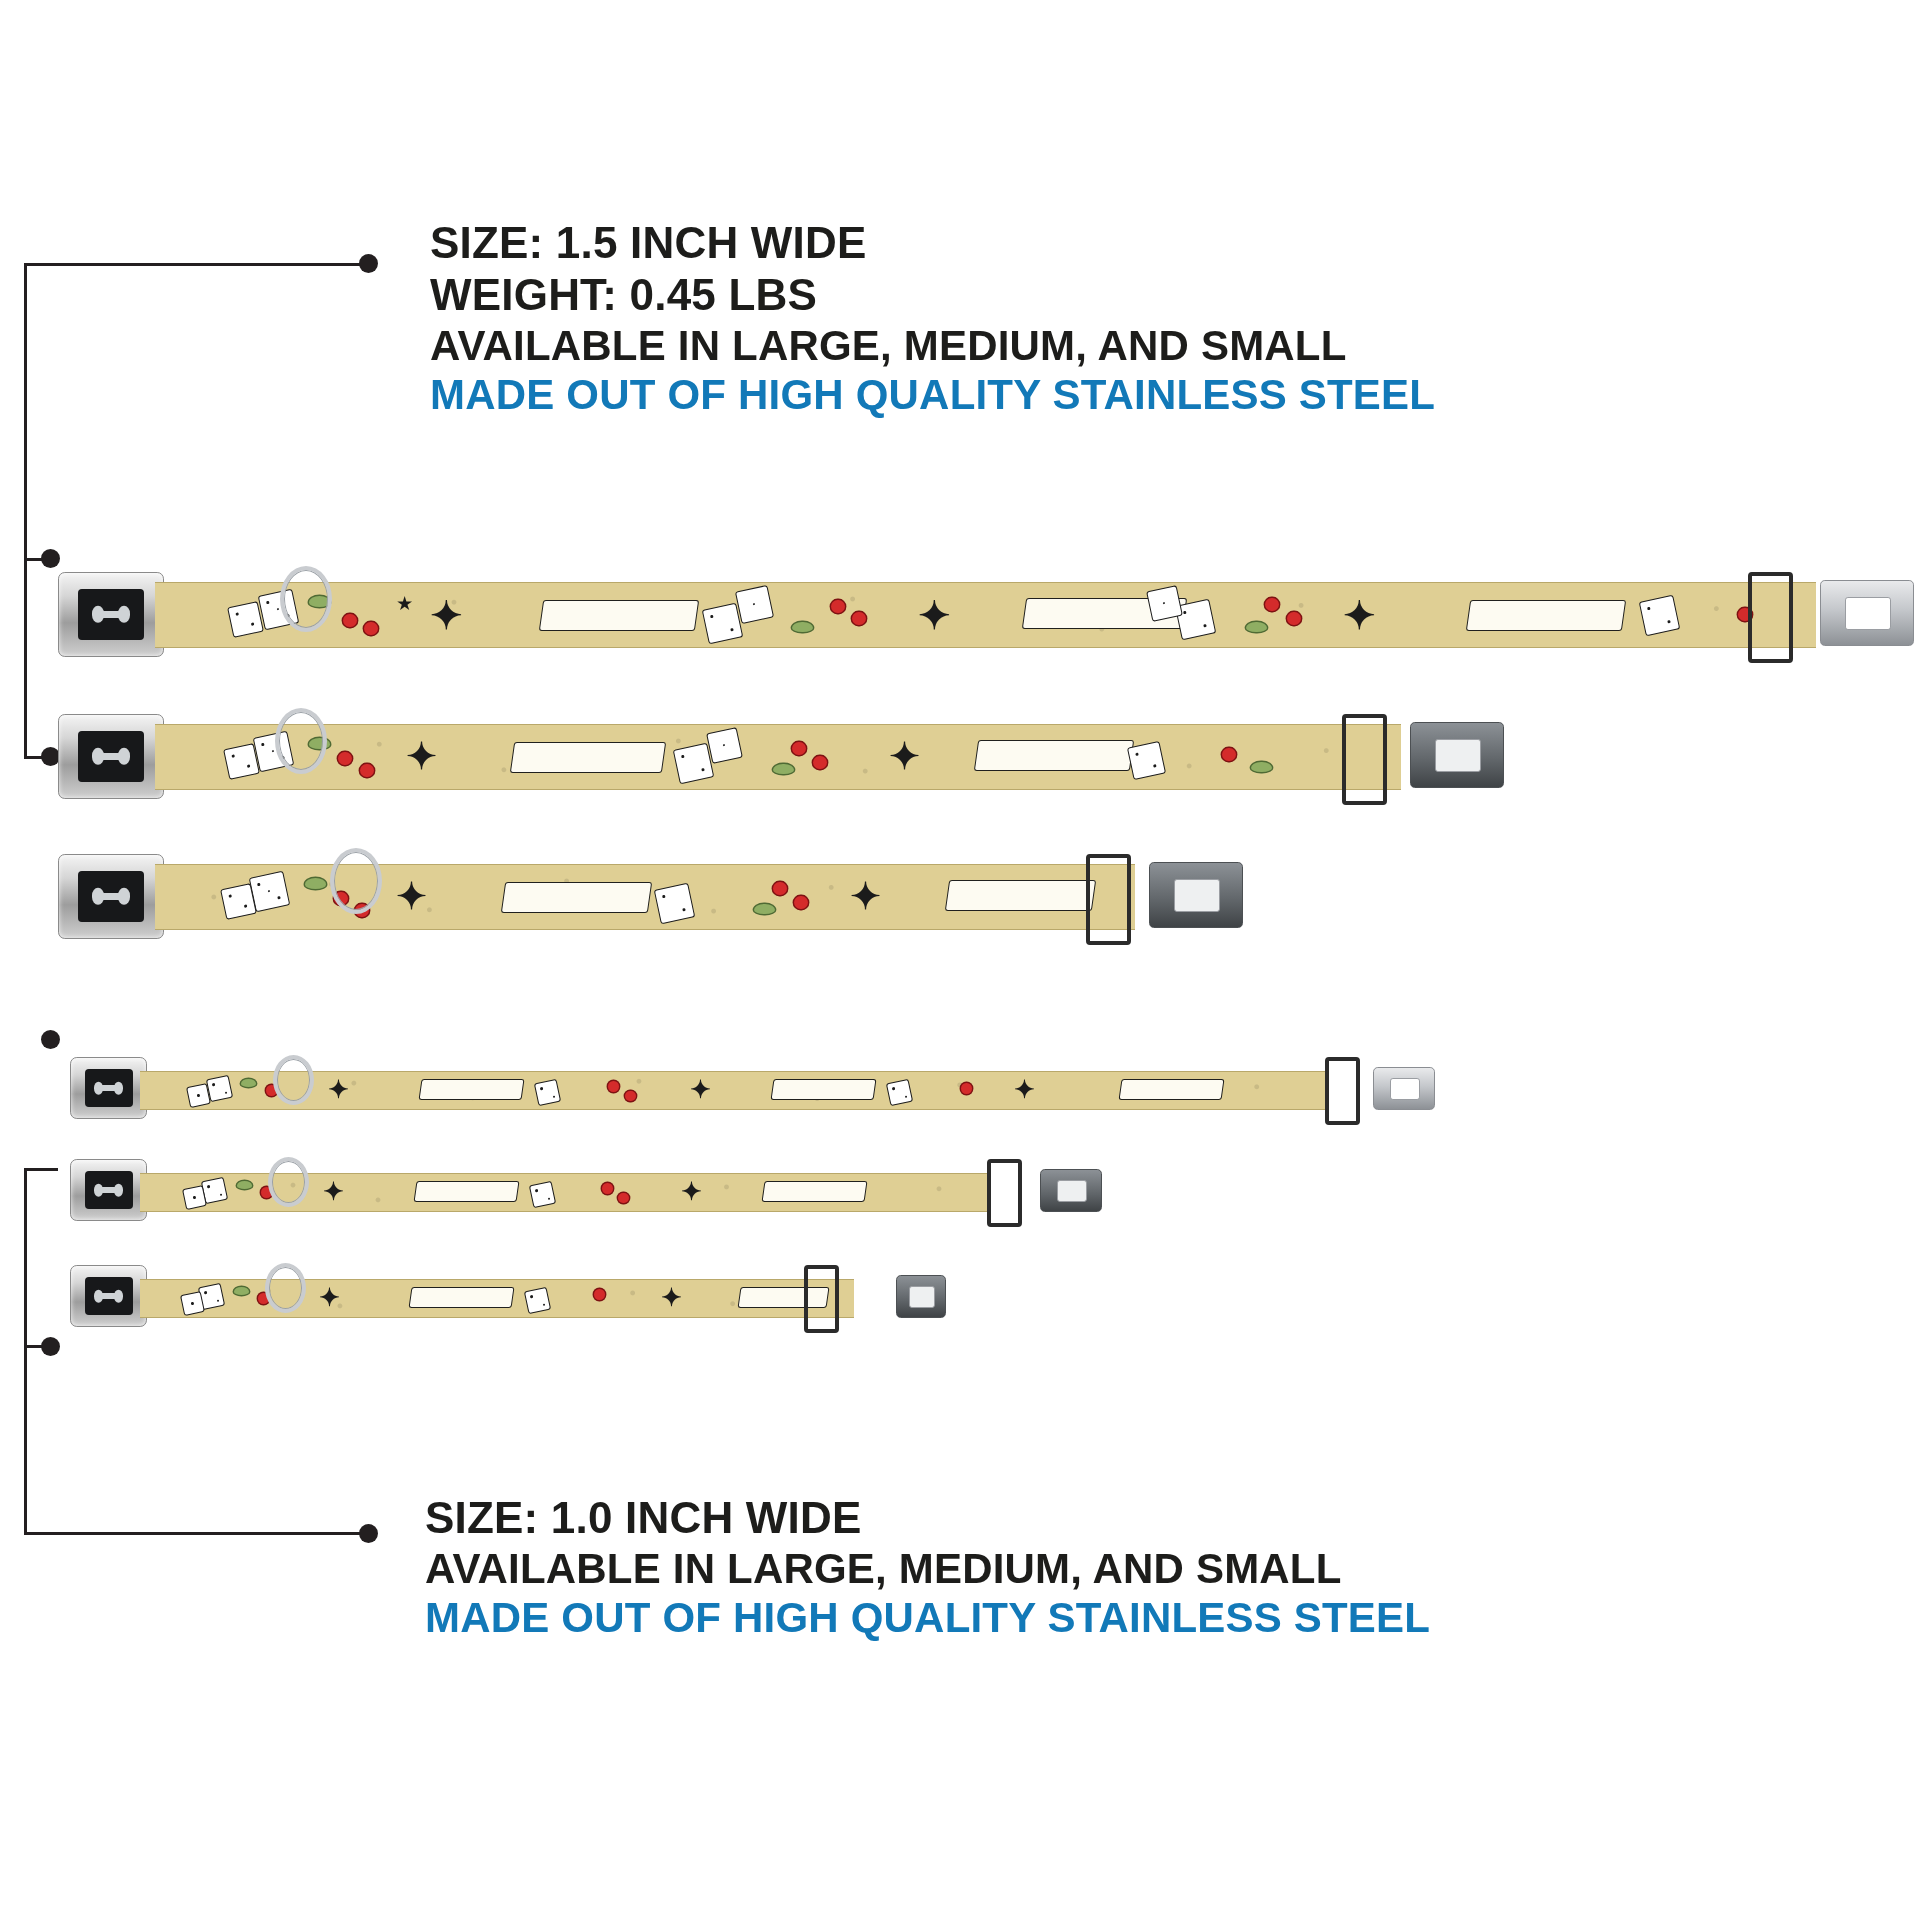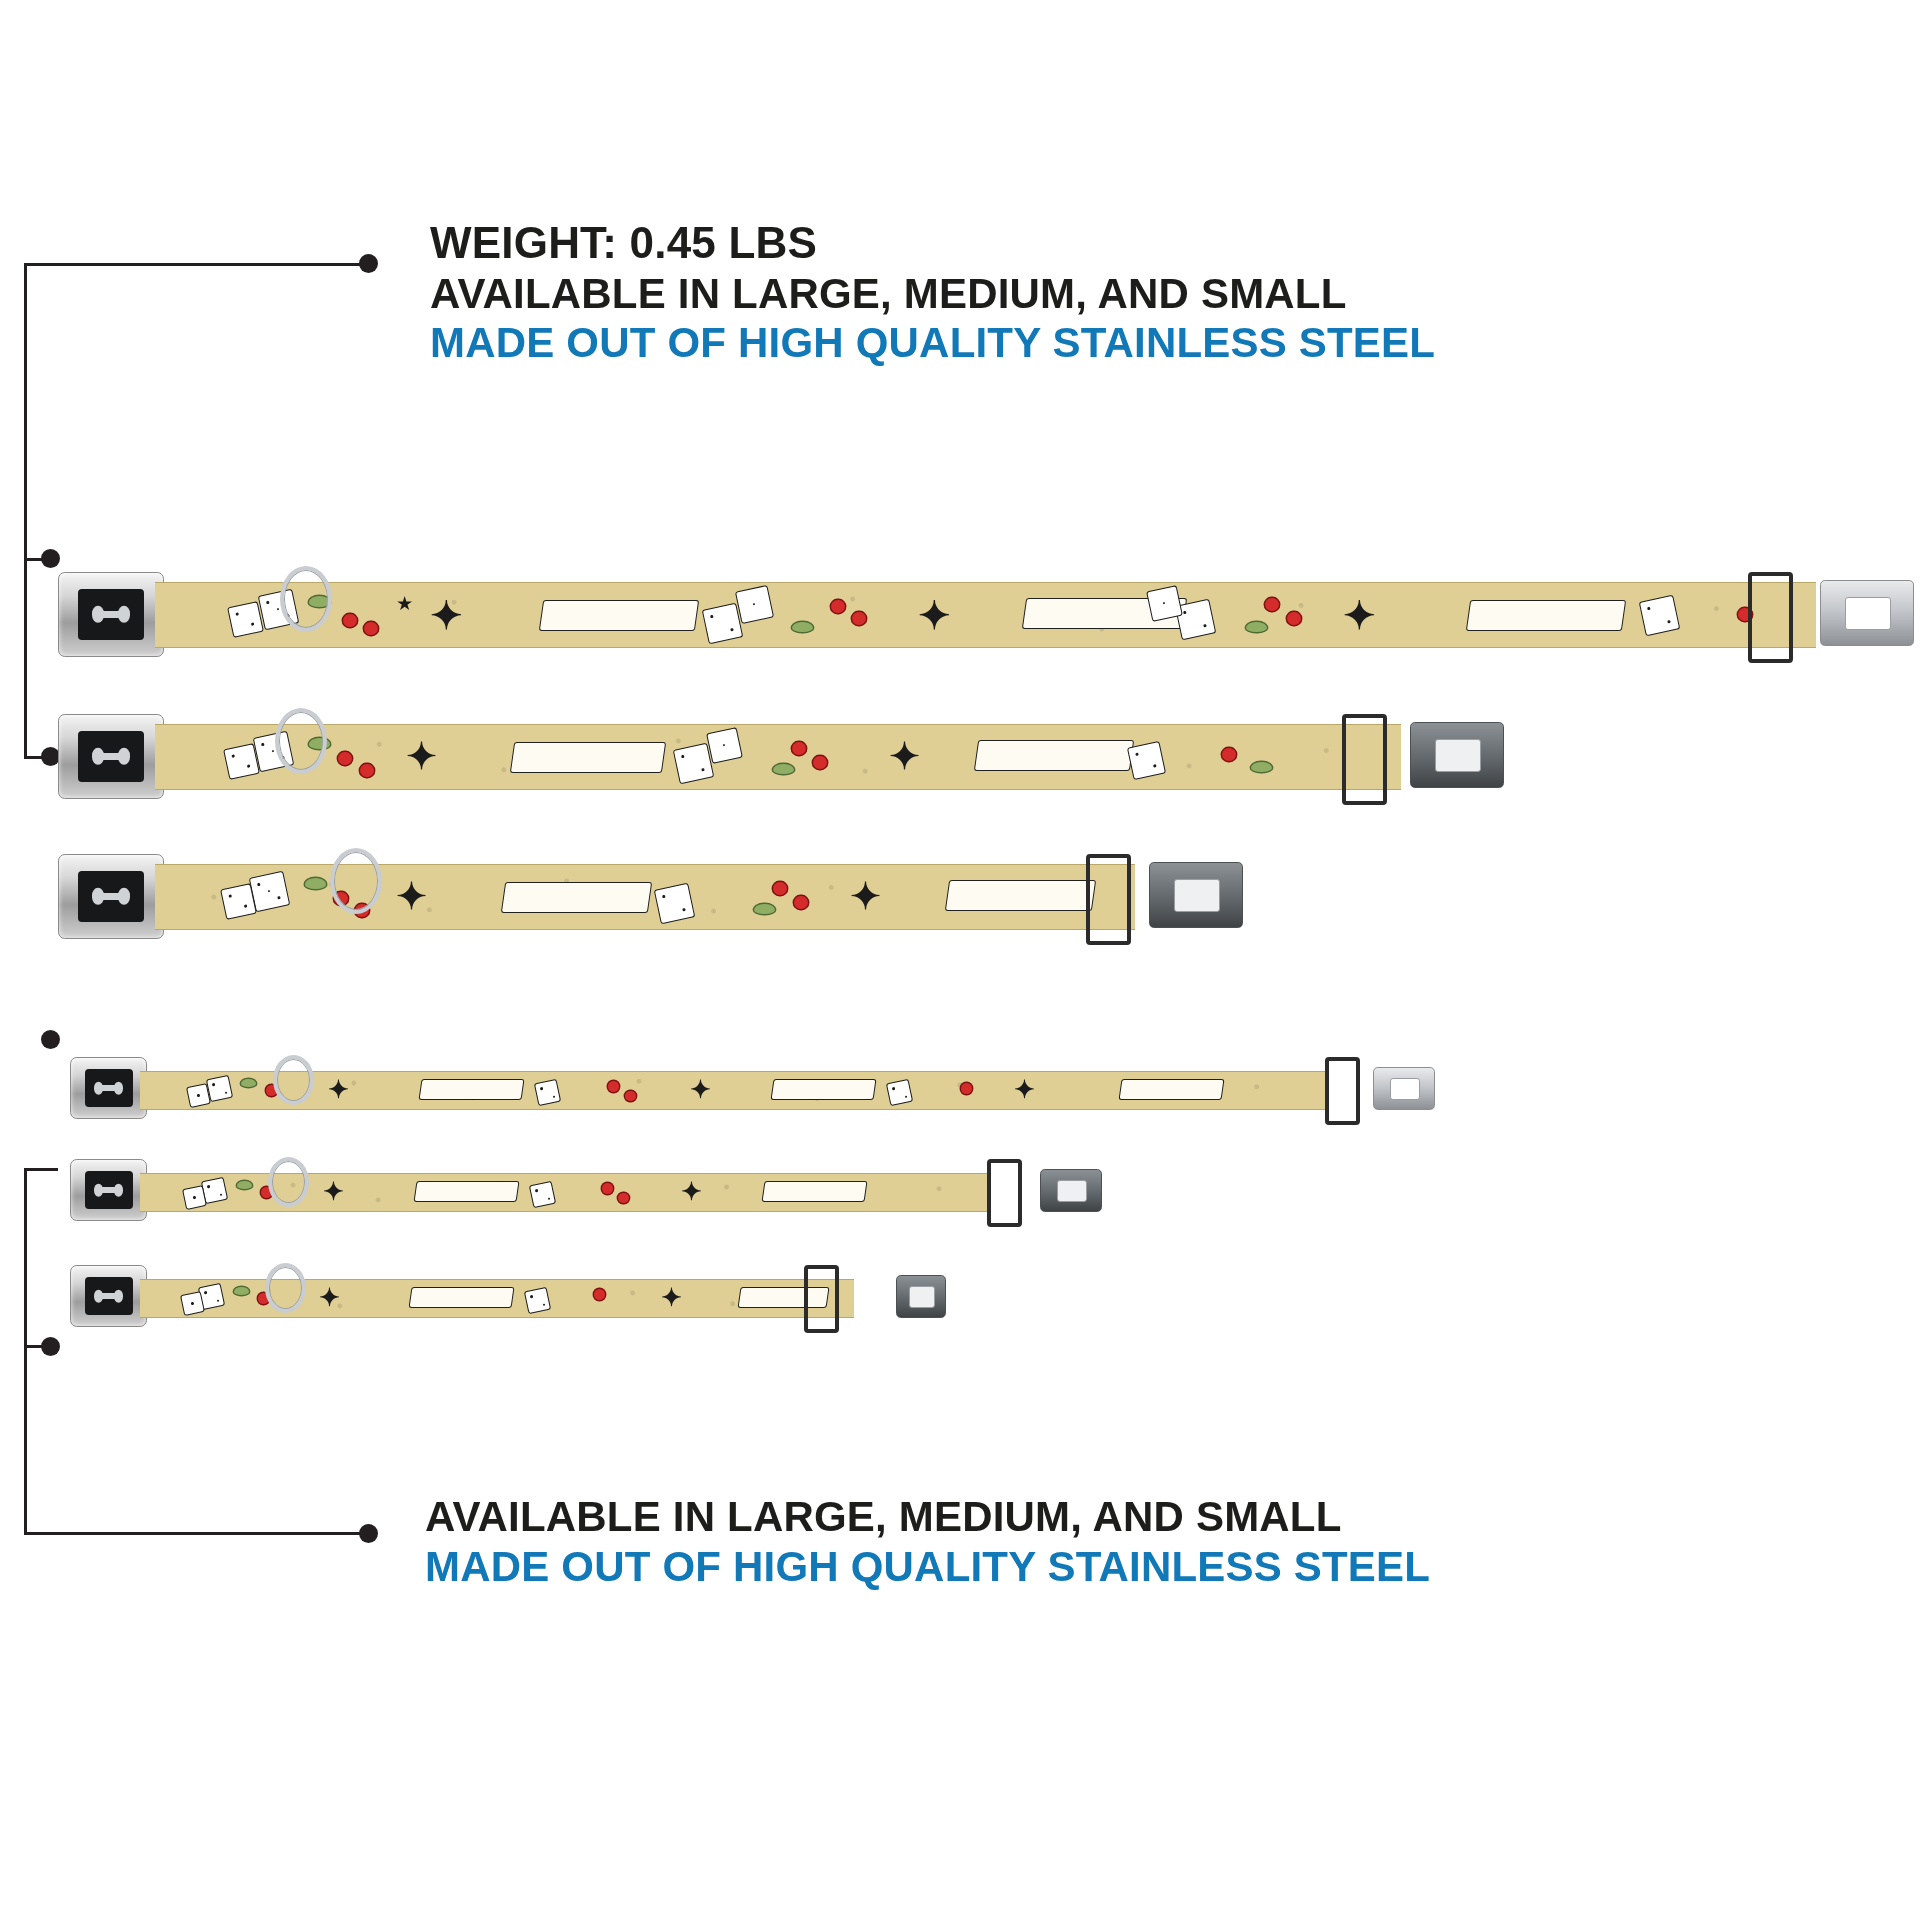--- a/index.html
+++ b/index.html
@@ -126,20 +126,21 @@
   }
   .star{position:absolute;color:#1b1b1b;line-height:1;}
   .bird{position:absolute;color:#1b1b1b;line-height:1;font-weight:bold;}
 </style>
 </head>
 <body>
 
 <div class="stage">
 
   <div class="spec-block" style="left:430px; top:217px;">
+    <div class="spec-line spec-dark" style="font-size:44px;">SIZE: 1.5 INCH WIDE</div>
     <div class="spec-line spec-dark" style="font-size:44px;">WEIGHT: 0.45 LBS</div>
     <div class="spec-line spec-dark" style="font-size:42px;">AVAILABLE IN LARGE, MEDIUM, AND SMALL</div>
     <div class="spec-line spec-blue" style="font-size:42px;">MADE OUT OF HIGH QUALITY STAINLESS STEEL</div>
   </div>
 
   <div class="leader lh" style="left:24px; top:263px; width:343px;"></div>
   <div class="dot" style="left:359px; top:254px;"></div>
   <div class="leader lv" style="left:24px; top:263px; height:496px;"></div>
   <div class="leader lh" style="left:24px; top:558px; width:34px;"></div>
   <div class="leader lh" style="left:24px; top:756px; width:34px;"></div>
@@ -407,18 +408,19 @@
 
   <div class="dot" style="left:41px; top:1030px;"></div>
   <div class="dot" style="left:41px; top:1337px;"></div>
   <div class="leader lh" style="left:24px; top:1168px; width:34px;"></div>
   <div class="leader lh" style="left:24px; top:1345px; width:34px;"></div>
   <div class="leader lv" style="left:24px; top:1168px; height:367px;"></div>
   <div class="leader lh" style="left:24px; top:1532px; width:343px;"></div>
   <div class="dot" style="left:359px; top:1524px;"></div>
 
   <div class="spec-block" style="left:425px; top:1492px;">
+    <div class="spec-line spec-dark" style="font-size:44px;">SIZE: 1.0 INCH WIDE</div>
     <div class="spec-line spec-dark" style="font-size:42px;">AVAILABLE IN LARGE, MEDIUM, AND SMALL</div>
     <div class="spec-line spec-blue" style="font-size:42px;">MADE OUT OF HIGH QUALITY STAINLESS STEEL</div>
   </div>
 
 </div>
 
 
 </body></html>

